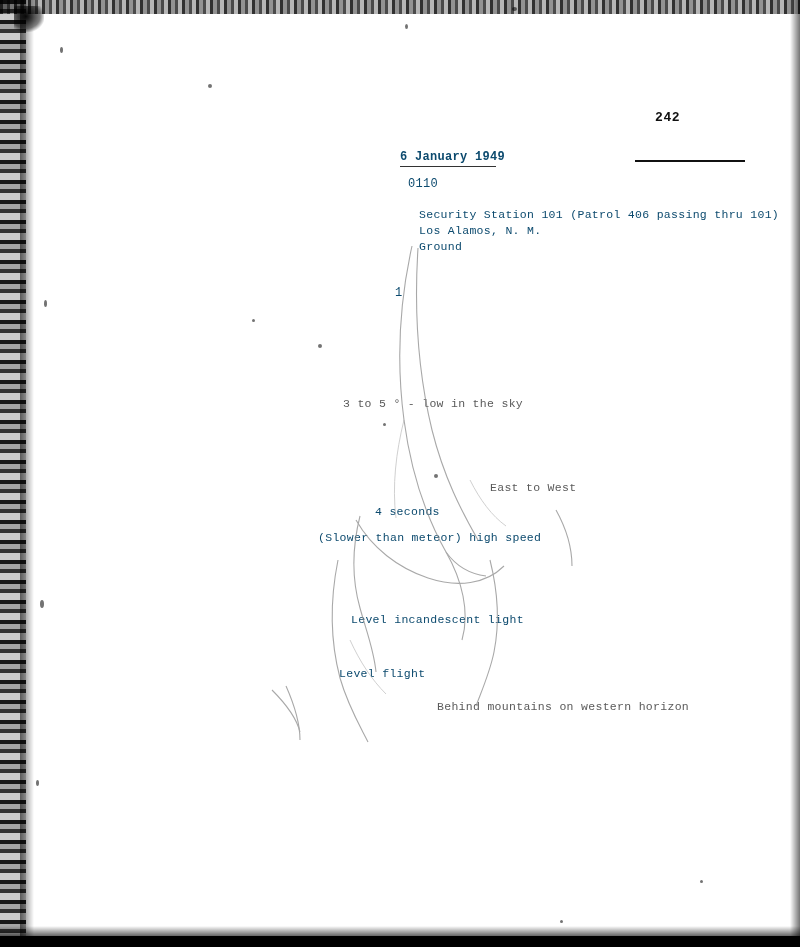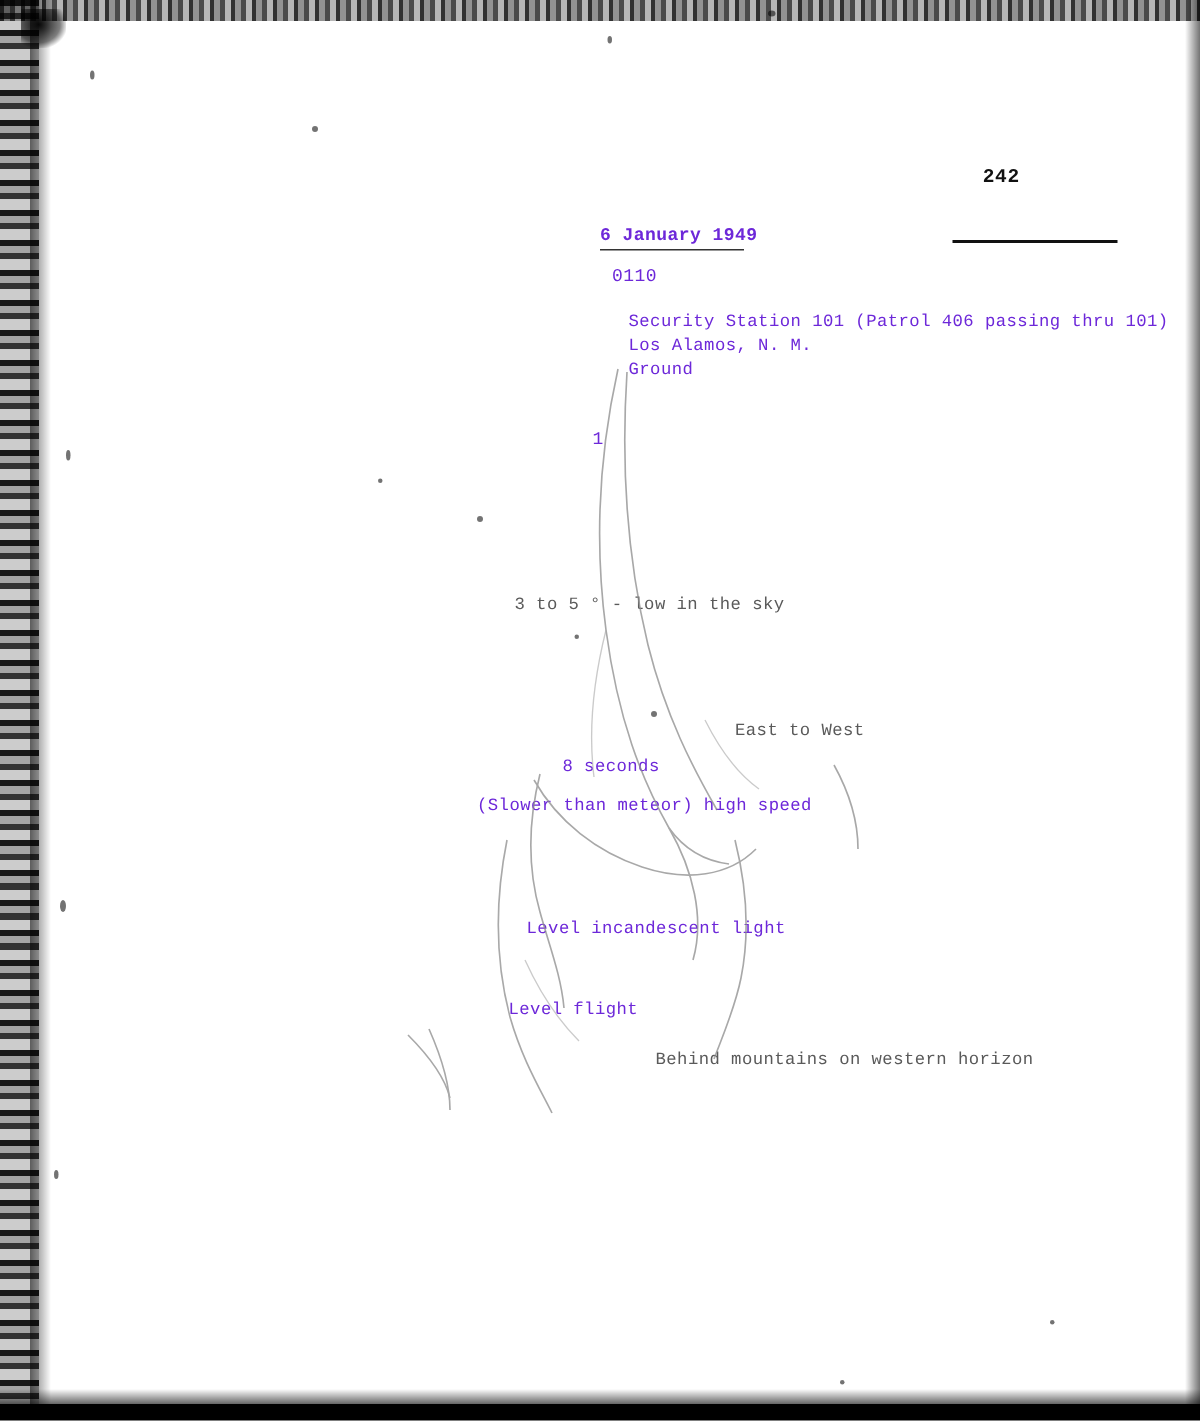--- a/index.html
+++ b/index.html
@@ -53,21 +53,21 @@
     border-radius: 50%;
     pointer-events: none;
   }
 
   
   .t {
     position: absolute;
     white-space: pre;
     font-size: 11.5px;
     letter-spacing: 0.3px;
-    color: #6d28d9;
+    color: #0c4a6e;
   }
   .faded { color: #5a5a5a; text-align: center; }
   .bold { font-weight: bold; }
 
   .page-number {
     position: absolute;
     right: 120px;
     top: 110px;
     font-size: 13px;
     font-weight: bold;
@@ -137,21 +137,21 @@
   <div class="t" style="left:419px;top:224px;">Los Alamos, N. M.</div>
   <div class="t" style="left:419px;top:240px;">Ground</div>
 
   <div class="t" style="left:395px;top:286px;font-size:12px;">1</div>
 
 
   <div class="t faded" style="left:343px;top:397px;">3 to 5 ° - low in the sky</div>
 
   <div class="t faded" style="left:490px;top:481px;">East to West</div>
 
-  <div class="t" style="left:375px;top:505px;">8 seconds</div>
+  <div class="t" style="left:375px;top:505px;">4 seconds</div>
 
   <div class="t" style="left:318px;top:531px;">(Slower than meteor) high speed</div>
 
   <div class="t" style="left:351px;top:613px;">Level incandescent light</div>
 
   <div class="t" style="left:339px;top:667px;">Level flight</div>
 
   <div class="t faded" style="left:437px;top:700px;">Behind mountains on western horizon</div>
 
   <svg class="scribble" viewBox="0 0 800 947">

